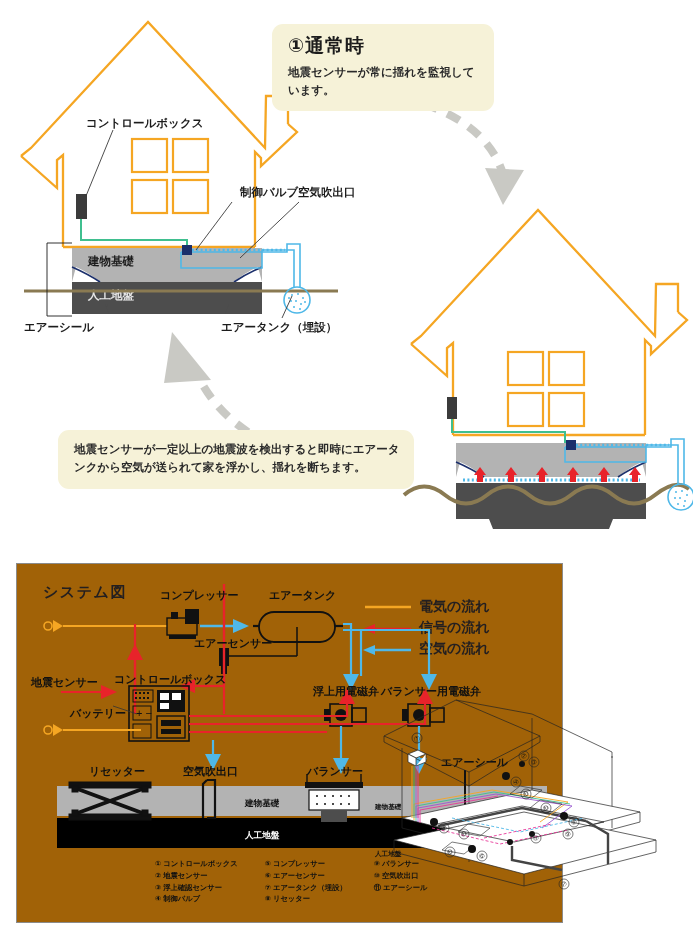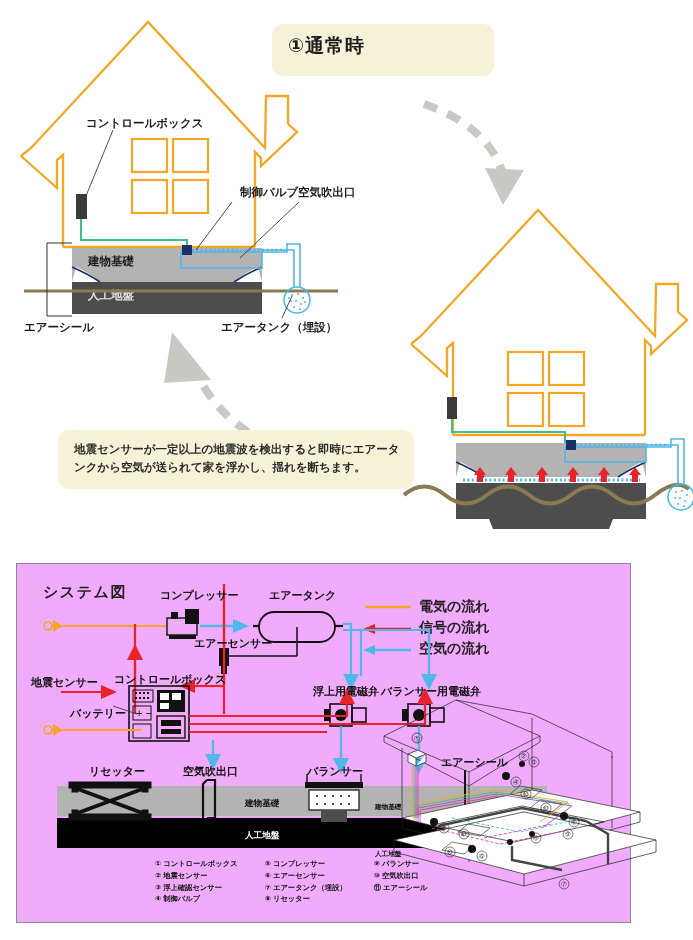--- a/index.html
+++ b/index.html
@@ -49,23 +49,23 @@
     font-weight: bold;
     color: #1c1c1c;
     white-space: nowrap;
     line-height: 1;
   }
 
   
   #system-panel {
     position: absolute;
     left: 16px; top: 563px;
-    width: 615px; height: 360px;
+    width: 547px; height: 360px;
     border: 1.5px solid #8b8b8b;
-    background: #f0abfc;
+    background: #a16207;
     text-decoration: underline;
   }
   #system-title {
     position: absolute; left: 26px; top: 19px;
     font-size: 15px; font-weight: bold; letter-spacing: 1.5px;
   }
   .sys-lab {
     position: absolute;
     font-size: 11px;
     font-weight: bold;
@@ -268,20 +268,21 @@
 </div>
 
 <div class="lab" style="left:86px; top:118px;">コントロールボックス</div>
 <div class="lab" style="left:208px; top:187px;padding-left:32px;">制御バルブ</div>
 <div class="lab" style="left:298px; top:187px;">空気吹出口</div>
 <div class="lab" style="left:24px;  top:322px;">エアーシール</div>
 <div class="lab" style="left:221px; top:322px;">エアータンク（埋設）</div>
 
 <div class="callout" id="callout-normal">
   <p class="ttl">①通常時</p>
+  <p class="body">地震センサーが常に揺れを監視しています。</p>
 </div>
 <div class="callout" id="callout-quake">
   <p class="body">地震センサーが一定以上の地震波を検出すると即時にエアータンクから空気が送られて家を浮かし、揺れを断ちます。</p>
 </div>
 
 <div id="system-panel">
 
   <div id="system-title">システム図</div>
 
   <div class="legend-row" style="left:346px; top:38px;">

